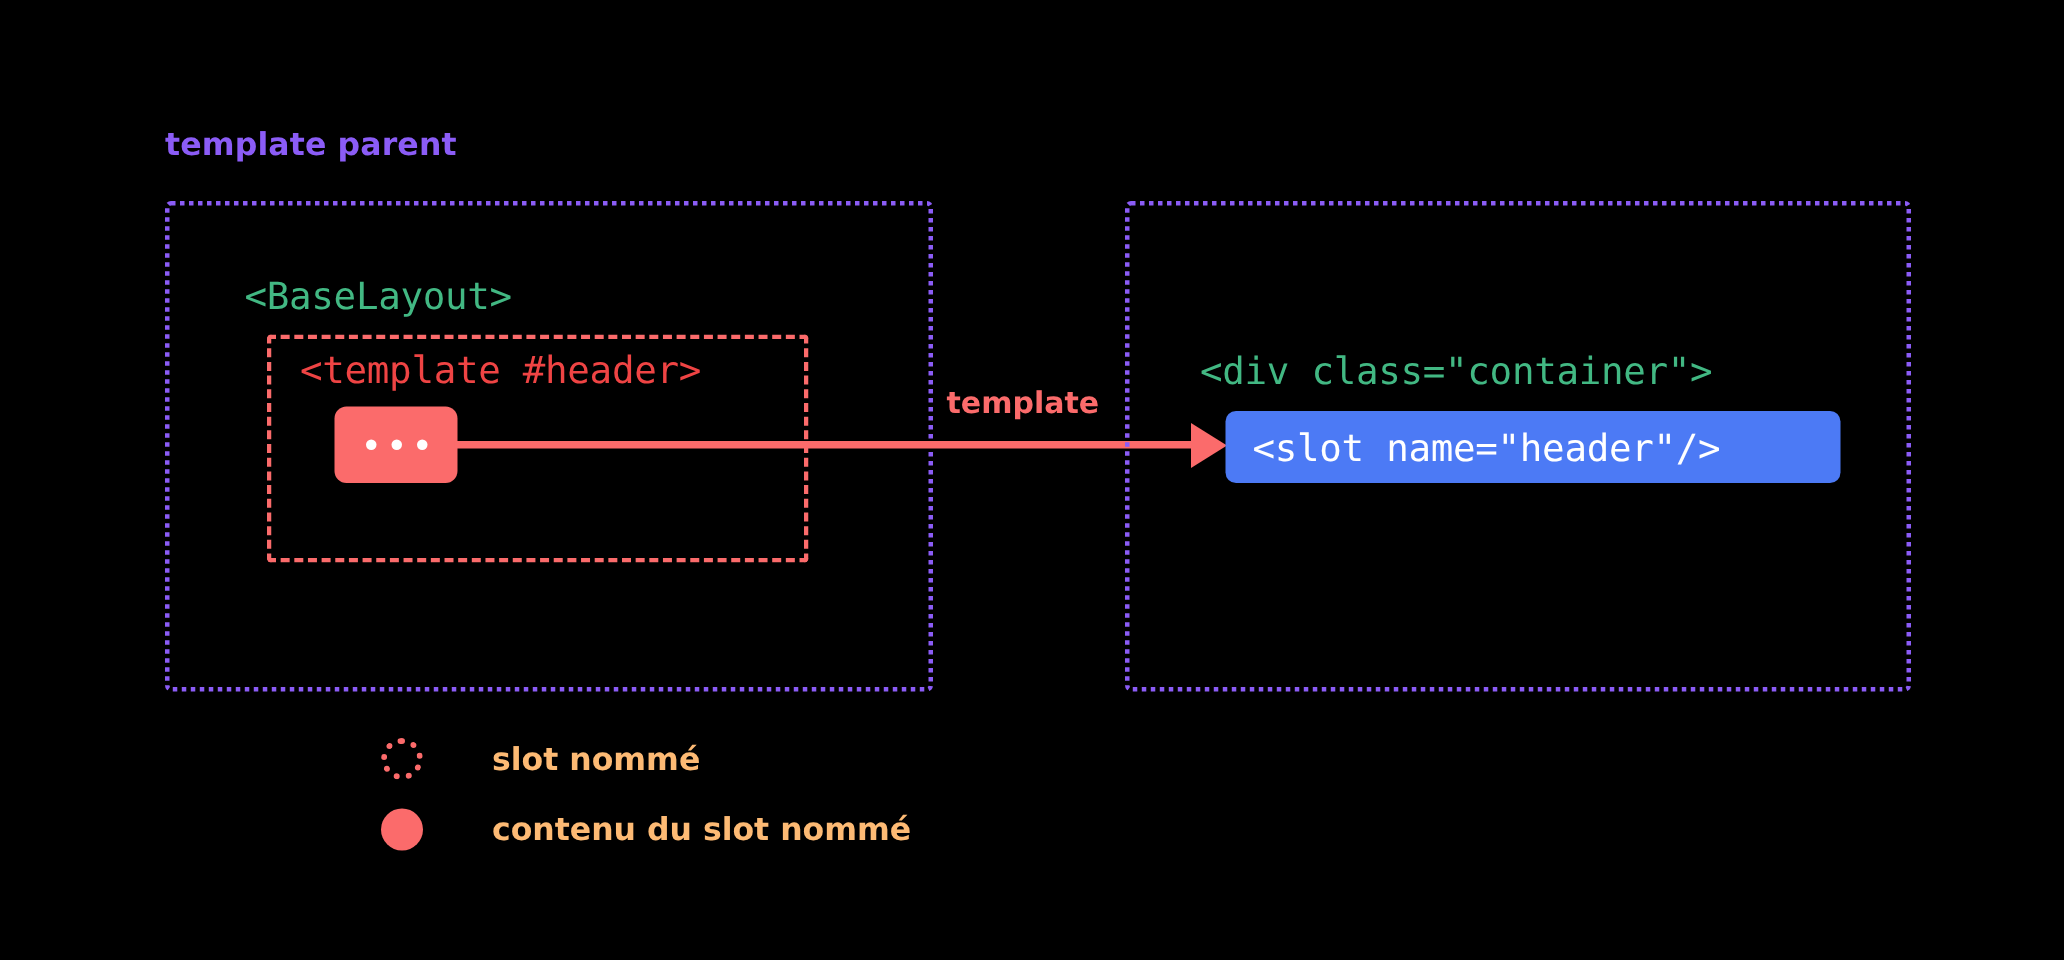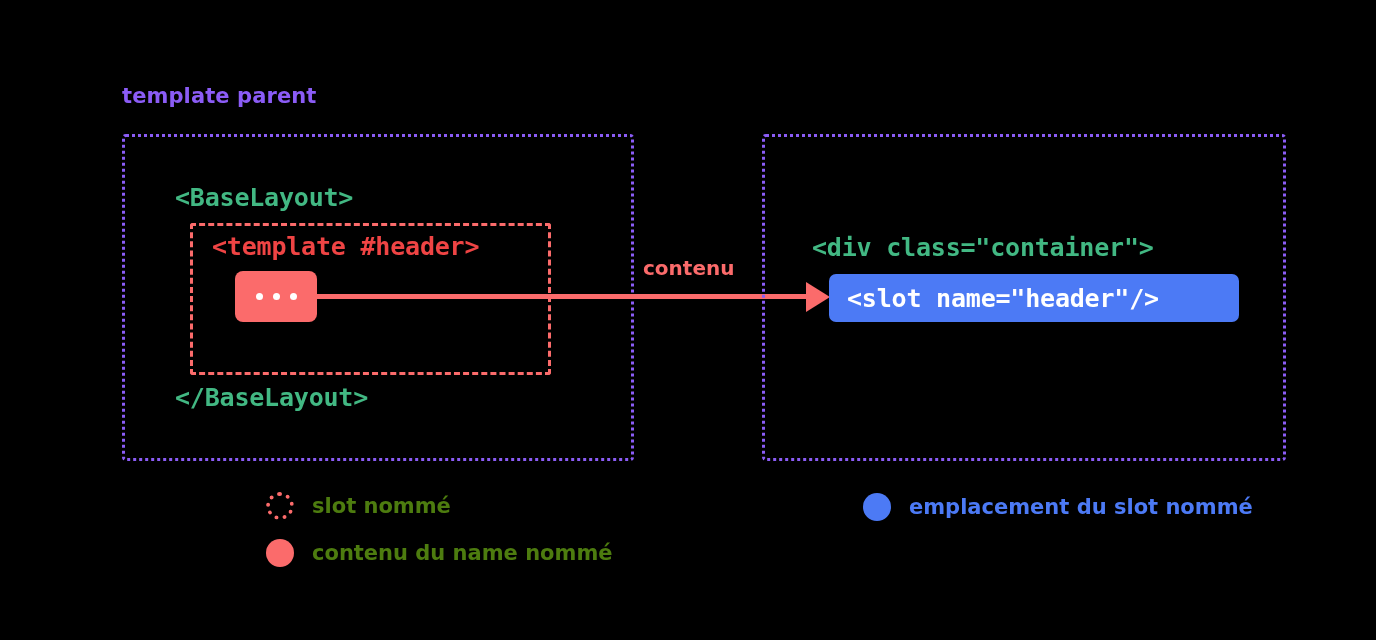--- a/index.html
+++ b/index.html
@@ -12,21 +12,21 @@
     width: 1376px;
     height: 640px;
     position: relative;
     overflow: hidden;
     font-family: "Liberation Sans", sans-serif;
     -webkit-font-smoothing: antialiased;
   }
 
   #stage {
     position: absolute;
-    left: 12px; top: 0;
+    left: 0; top: 0;
     width: 1242px;
     height: 640px;
   }
 
   
   .panel-title {
     position: absolute;
     font-family: "DejaVu Sans", sans-serif;
     font-weight: 700;
     font-size: 21px;
@@ -44,21 +44,21 @@
     border-radius: 4px;
     box-sizing: border-box;
   }
   #panel-left  { left: 110px;  top: 134px; width: 512px; height: 327px; }
   #panel-right { left: 750px;  top: 134px; width: 524px; height: 327px; }
 
   
   .code {
     position: absolute;
     font-family: "DejaVu Sans Mono", monospace;
-    font-weight: 700;
+    font-weight: 400;
     font-size: 25px;
     white-space: nowrap;
     letter-spacing: -0.2px;
   }
   .code.green { color: #42b883; }
   .code.red   { color: #ef4444; }
   .code.white { color: #ffffff; }
 
   #code-baselayout-open  { left: 163px; top: 183px; }
   #code-baselayout-close { left: 163px; top: 383px; }
@@ -156,21 +156,21 @@
     position: absolute;
     display: flex;
     align-items: center;
     white-space: nowrap;
   }
   .legend-label {
     font-family: "DejaVu Sans", sans-serif;
     font-weight: 700;
     font-size: 21px;
   }
-  .legend-label.red  { color: #4d7c0f; }
+  .legend-label.red  { color: #fdba74; margin-left: 28px; }
   .legend-label.blue { color: #4c7af5; }
 
   #legend-slot-named    { left: 254px; top: 492px; }
   #legend-slot-content  { left: 254px; top: 539px; }
   #legend-slot-place    { left: 851px; top: 493px; }
 
   .swatch {
     width: 28px;
     height: 28px;
     margin-right: 18px;
@@ -205,44 +205,39 @@
 
   <div class="code red" id="code-template-open">&lt;template #header&gt;</div>
 
   <div id="slot-content-chip">
     <span class="dot"></span>
     <span class="dot"></span>
     <span class="dot"></span>
   </div>
 
 
-  <div class="code green" id="code-baselayout-close">&lt;/BaseLayout&gt;</div>
 
   <div id="arrow-line"></div>
   <div id="arrow-head"></div>
-  <div id="arrow-label">contenu</div>
+  <div id="arrow-label">template</div>
 
 
   <div class="panel" id="panel-right"></div>
 
   <div class="code green" id="code-div-open">&lt;div class="container"&gt;</div>
 
   <div id="slot-placement-box">
     <span class="code white">&lt;slot name="header"/&gt;</span>
   </div>
 
 
   <div class="legend-row" id="legend-slot-named">
     <span class="swatch ring"></span>
     <span class="legend-label red">slot nommé</span>
   </div>
 
   <div class="legend-row" id="legend-slot-content">
     <span class="swatch solid-red"></span>
-    <span class="legend-label red">contenu du name nommé</span>
-  </div>
-
-  <div class="legend-row" id="legend-slot-place">
-    <span class="swatch solid-blue"></span>
-    <span class="legend-label blue">emplacement du slot nommé</span>
-  </div>
+    <span class="legend-label red">contenu du slot nommé</span>
+  </div>
+
 
 </div>
 
 </body></html>

